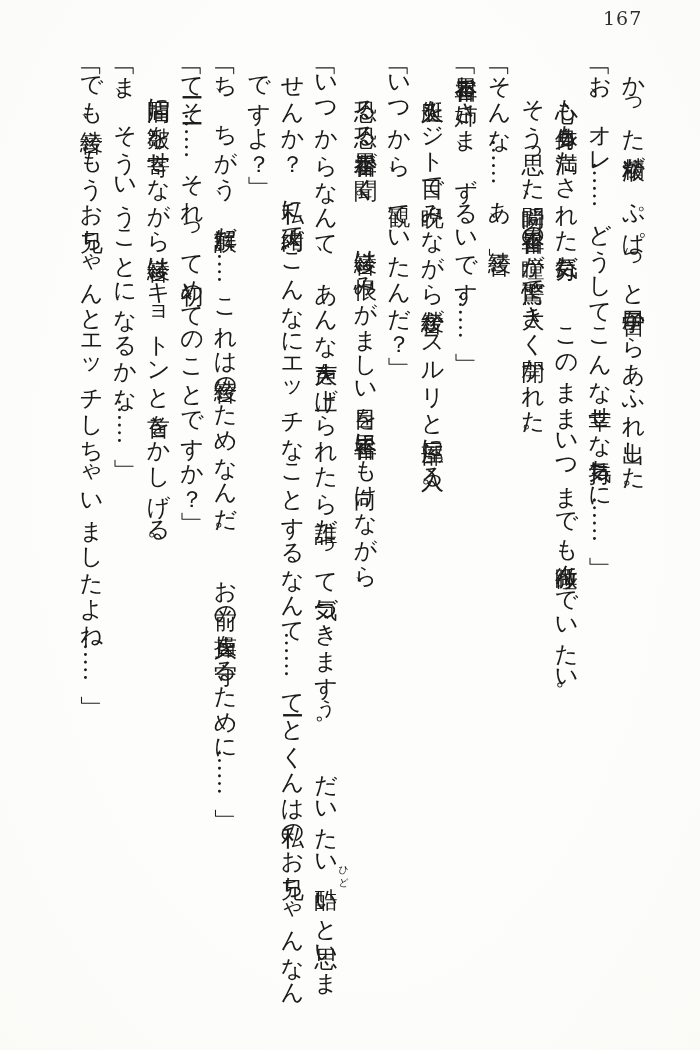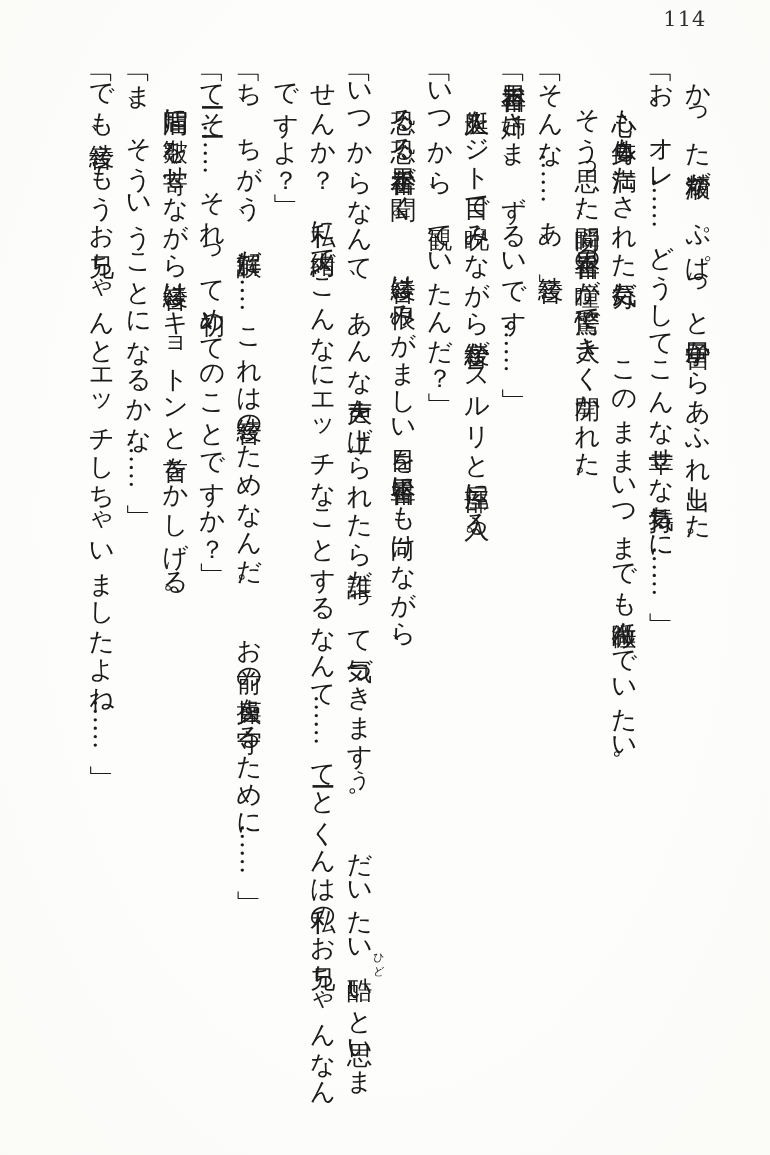--- a/index.html
+++ b/index.html
@@ -57,21 +57,21 @@
     line-height: 1;
     letter-spacing: 0;
     font-family: inherit;
     color: #1b1b1b;
   }
 </style>
 </head>
 <body>
 
 <div class="page">
-  <div class="page-number">114</div>
+  <div class="page-number">167</div>
 
   <div class="text-block">
     <p>かった精液が、ぷぱっと子宮口からあふれ出した。</p>
     <p>「お、オレ……どうしてこんな幸せな気持ちに……」</p>
     <p>　心も身体も満たされた気分だ。　このままいつまでも微睡んでいたい。</p>
     <p>　そう思った瞬間、裕香里の瞳が驚愕で大きく開かれた。</p>
     <p>「そんな……あ、綾音」</p>
     <p>「裕香里お姉さま、ずるいです……」</p>
     <p>　艇人をジト目で睨みながら綾音がスルリと部屋に入る。</p>
     <p>「いつから、観ていたんだ？」</p>

